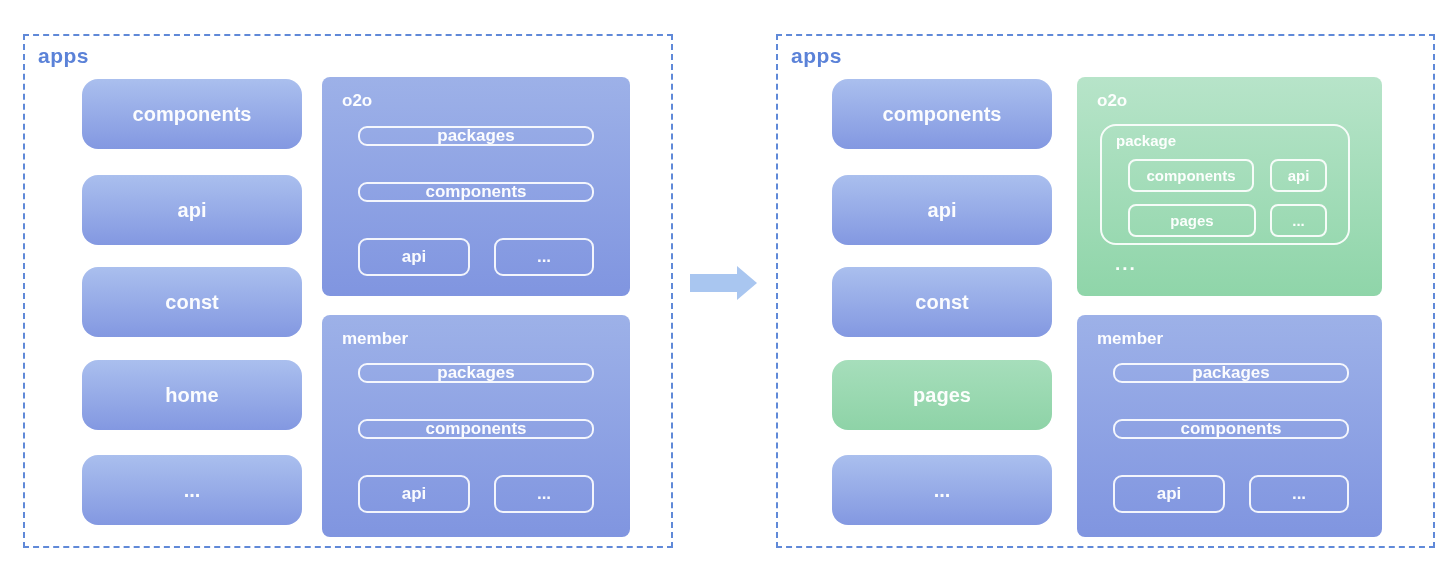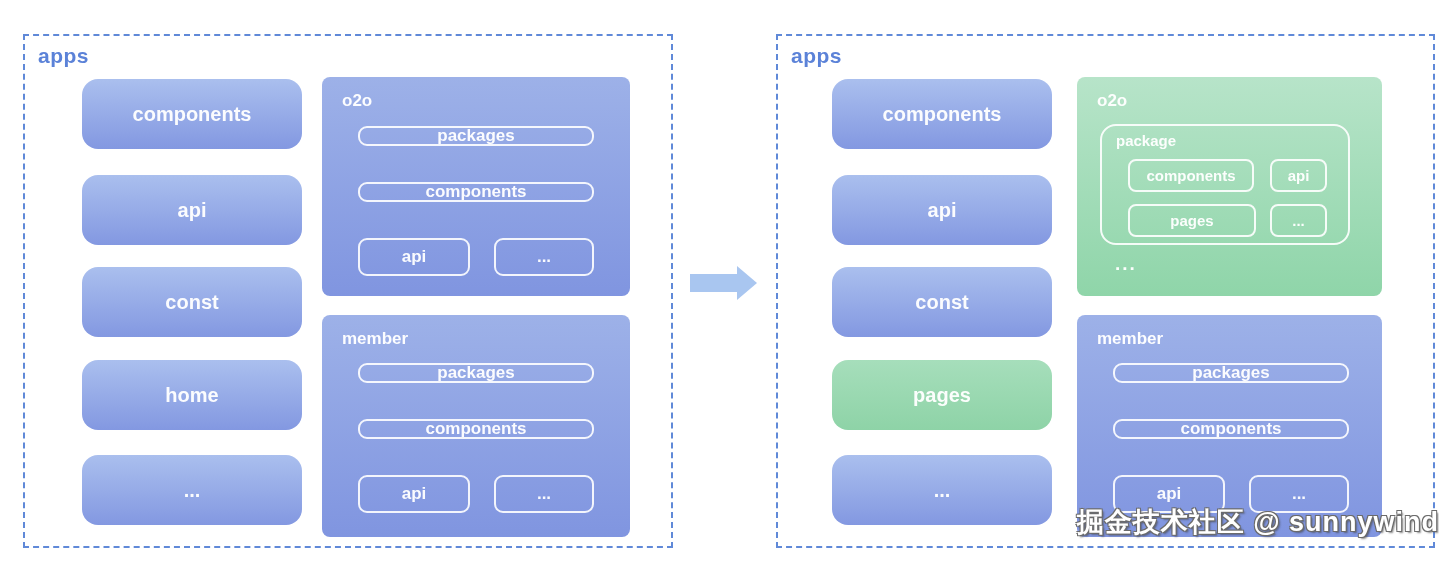--- a/index.html
+++ b/index.html
@@ -287,15 +287,14 @@
         </div>
       <div class="inner halfL h">
           <span>api</span>
         </div>
       <div class="inner halfR h">
           <span>...</span>
         </div>
     </div>
   </section>
 
-  <div class="watermark">掘金技术社区 @ sunnywind</div>
 
 </div>
 
 </body></html>

